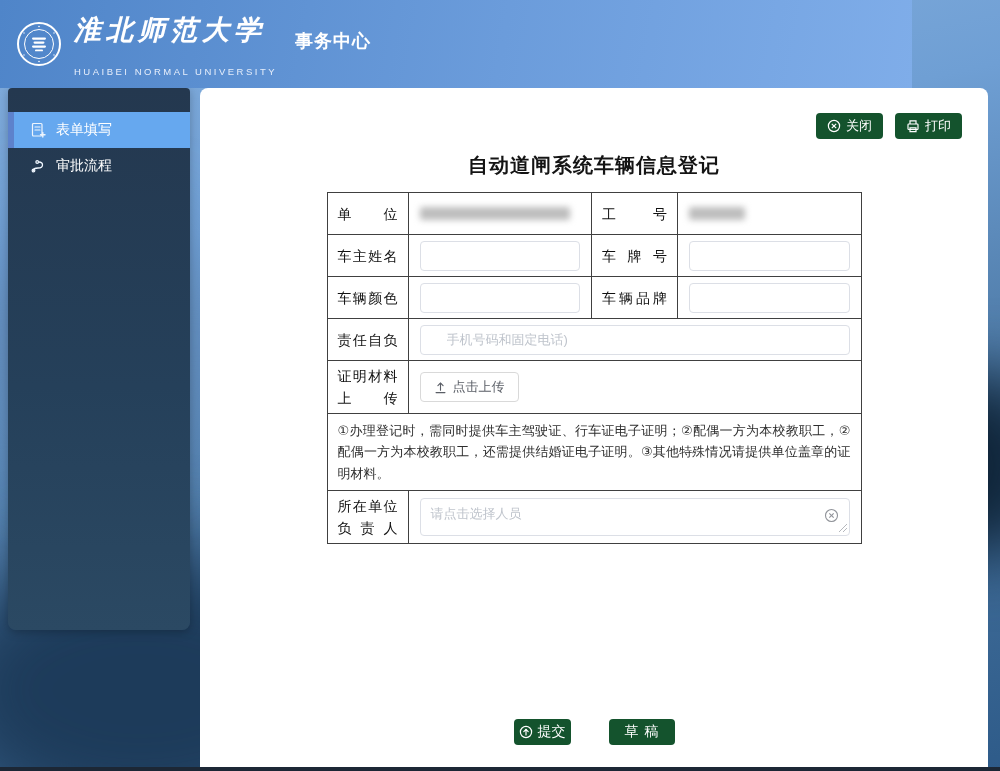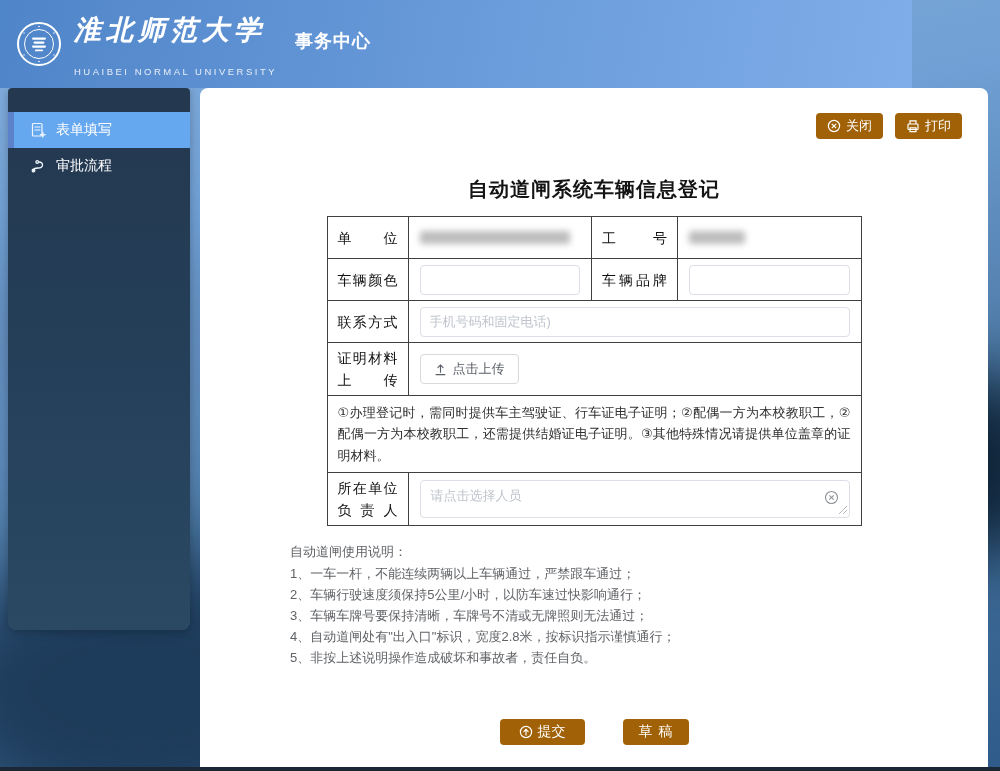--- a/index.html
+++ b/index.html
@@ -47,45 +47,45 @@
   .side-item .icn { width:16px; height:16px; margin-right:10px; display:inline-flex; }
   .side-item .icn svg { width:16px; height:16px; }
 
   
   .panel {
     position:absolute; left:200px; top:88px; width:788px; height:679px; z-index:2;
     background:#fff; border-radius:8px 8px 0 0;
   }
   .toolbar { position:absolute; top:25px; right:26px; display:flex; gap:12px; }
   .btn-blue {
-    display:inline-flex; align-items:center; gap:5px; background:#a16207; color:#fff;
+    display:inline-flex; align-items:center; gap:5px; background:#14532d; color:#fff;
     border:none; border-radius:4px; height:26px; padding:0 11px; font-size:13px; cursor:pointer;
     font-family:inherit;
   }
   .btn-blue svg { width:14px; height:14px; }
 
-  .form-title { text-align:center; margin-top:88px; font-size:20px; font-weight:bold; color:#141414; letter-spacing:1px; }
+  .form-title { text-align:center; margin-top:64px; font-size:20px; font-weight:bold; color:#141414; letter-spacing:1px; }
 
   table.reg { border-collapse:collapse; margin:13px auto 0; width:535px; table-layout:fixed; }
   table.reg td { border:1px solid #404040; vertical-align:middle; }
   td.lbl {
     width:81px; padding:4px 10px; font-size:14px; color:#111;
     text-align:justify; text-align-last:justify; line-height:22px;
   }
   td.lbl2 { width:86px; }
   td.val { padding:5px 11px; }
   .r1 { height:42px; } .r2 { height:42px; } .r3 { height:42px; } .r4 { height:42px; }
   .r5 { height:46px; } .r6 { height:44px; } .r7 { height:48px; }
 
   .redact { height:13px; border-radius:2px; background:#bdbdbd; filter:blur(3px); }
   .redact.unit { width:150px; }
   .redact.emp { width:56px; }
 
   .inp {
-    width:100%; height:30px; border:1px solid #dcdfe6; border-radius:4px; padding:0 9px;
+    width:100%; height:30px; border:1px solid #dcdfe6; border-radius:4px; padding:0 26px;
     font-size:13px; color:#333; outline:none; font-family:inherit; background:#fff;
   }
   .inp::placeholder { color:#bfc4cc; }
 
   .upload-btn {
     display:inline-flex; align-items:center; gap:6px; background:#fff; border:1px solid #d9d9d9;
     border-radius:4px; height:30px; padding:0 13px; font-size:13px; color:#5a5e66; cursor:pointer;
     font-family:inherit;
   }
   .upload-btn svg { width:13px; height:13px; }
@@ -98,21 +98,21 @@
     font-size:13px; color:#333; resize:none; outline:none; font-family:inherit; display:block;
   }
   .ta::placeholder { color:#bfc4cc; }
   .clear-ic { position:absolute; right:11px; top:10px; width:15px; height:15px; cursor:pointer; }
   .resize-ic { position:absolute; right:3px; bottom:4px; width:8px; height:8px; }
 
   .instructions { margin:15px 0 0 90px; font-size:13px; color:#606266; line-height:21px; }
   .instructions .t { margin-bottom:1px; }
 
   .actions { position:absolute; left:0; right:0; bottom:22px; display:flex; justify-content:center; gap:38px; }
-  .btn-blue.big { height:26px; padding:0 19px; font-size:14px; }
+  .btn-blue.big { height:26px; padding:0 5px; font-size:14px; }
   .btn-blue.draft { letter-spacing:6px; padding:0 10px 0 16px; }
 
   .bottom-strip { position:absolute; left:0; bottom:0; width:1000px; height:4px; background:#1c2735; z-index:4; }
 </style>
 </head>
 <body>
 
 <div class="blob blob1"></div>
 <div class="blob blob2"></div>
 <div class="blob blob3"></div>
@@ -192,28 +192,34 @@
         <tr class="r1">
       <td class="lbl">单位</td>
       <td class="val">
             <div class="redact unit"></div>
           </td>
       <td class="lbl lbl2">工号</td>
       <td class="val">
             <div class="redact emp"></div>
           </td>
     </tr>
+    <tr class="r2">
+      <td class="lbl">车主姓名</td>
+      <td class="val"><input class="inp" style=""></td>
+      <td class="lbl lbl2">车牌号</td>
+      <td class="val"><input class="inp" style=""></td>
+    </tr>
     <tr class="r3">
       <td class="lbl">车辆颜色</td>
       <td class="val"><input class="inp" style=""></td>
       <td class="lbl lbl2">车辆品牌</td>
       <td class="val"><input class="inp" style=""></td>
     </tr>
     <tr class="r4">
-      <td class="lbl">联系方式</td>
+      <td class="lbl">责任自负</td>
       <td class="val" colspan="3">
         <input class="inp" placeholder="手机号码和固定电话)" style="">
       </td>
     </tr>
     <tr class="r5">
       <td class="lbl">证明材料上传</td>
       <td class="val" colspan="3">
         <button class="upload-btn">
           <svg viewBox="0 0 14 14" fill="none" stroke="#5a5e66" stroke-width="1.2" stroke-linecap="round">
             <line x1="2.2" y1="12.5" x2="11.8" y2="12.5"></line>
@@ -240,28 +246,20 @@
           <svg class="resize-ic" viewBox="0 0 8 8" stroke="#b5b8bd" stroke-width="1">
             <line x1="0" y1="8" x2="8" y2="0"></line>
                 <line x1="4" y1="8" x2="8" y2="4"></line>
           </svg>
         </div>
       </td>
     </tr>
   </tbody>
     </table>
 
-  <div class="instructions">
-    <div class="t">自动道闸使用说明：</div>
-    <div>1、一车一杆，不能连续两辆以上车辆通过，严禁跟车通过；</div>
-    <div>2、车辆行驶速度须保持5公里/小时，以防车速过快影响通行；</div>
-    <div>3、车辆车牌号要保持清晰，车牌号不清或无牌照则无法通过；</div>
-    <div>4、自动道闸处有"出入口"标识，宽度2.8米，按标识指示谨慎通行；</div>
-    <div>5、非按上述说明操作造成破坏和事故者，责任自负。</div>
-  </div>
 
   <div class="actions">
     <button class="btn-blue big">
       <svg viewBox="0 0 14 14" fill="none" stroke="#fff" stroke-width="1.2" stroke-linecap="round">
         <circle cx="7" cy="7" r="5.6"></circle>
         <line x1="7" y1="10" x2="7" y2="4.6"></line>
         <path d="M4.8 6.6 L7 4.4 L9.2 6.6"></path>
       </svg>
       <span>提交</span>
     </button>

